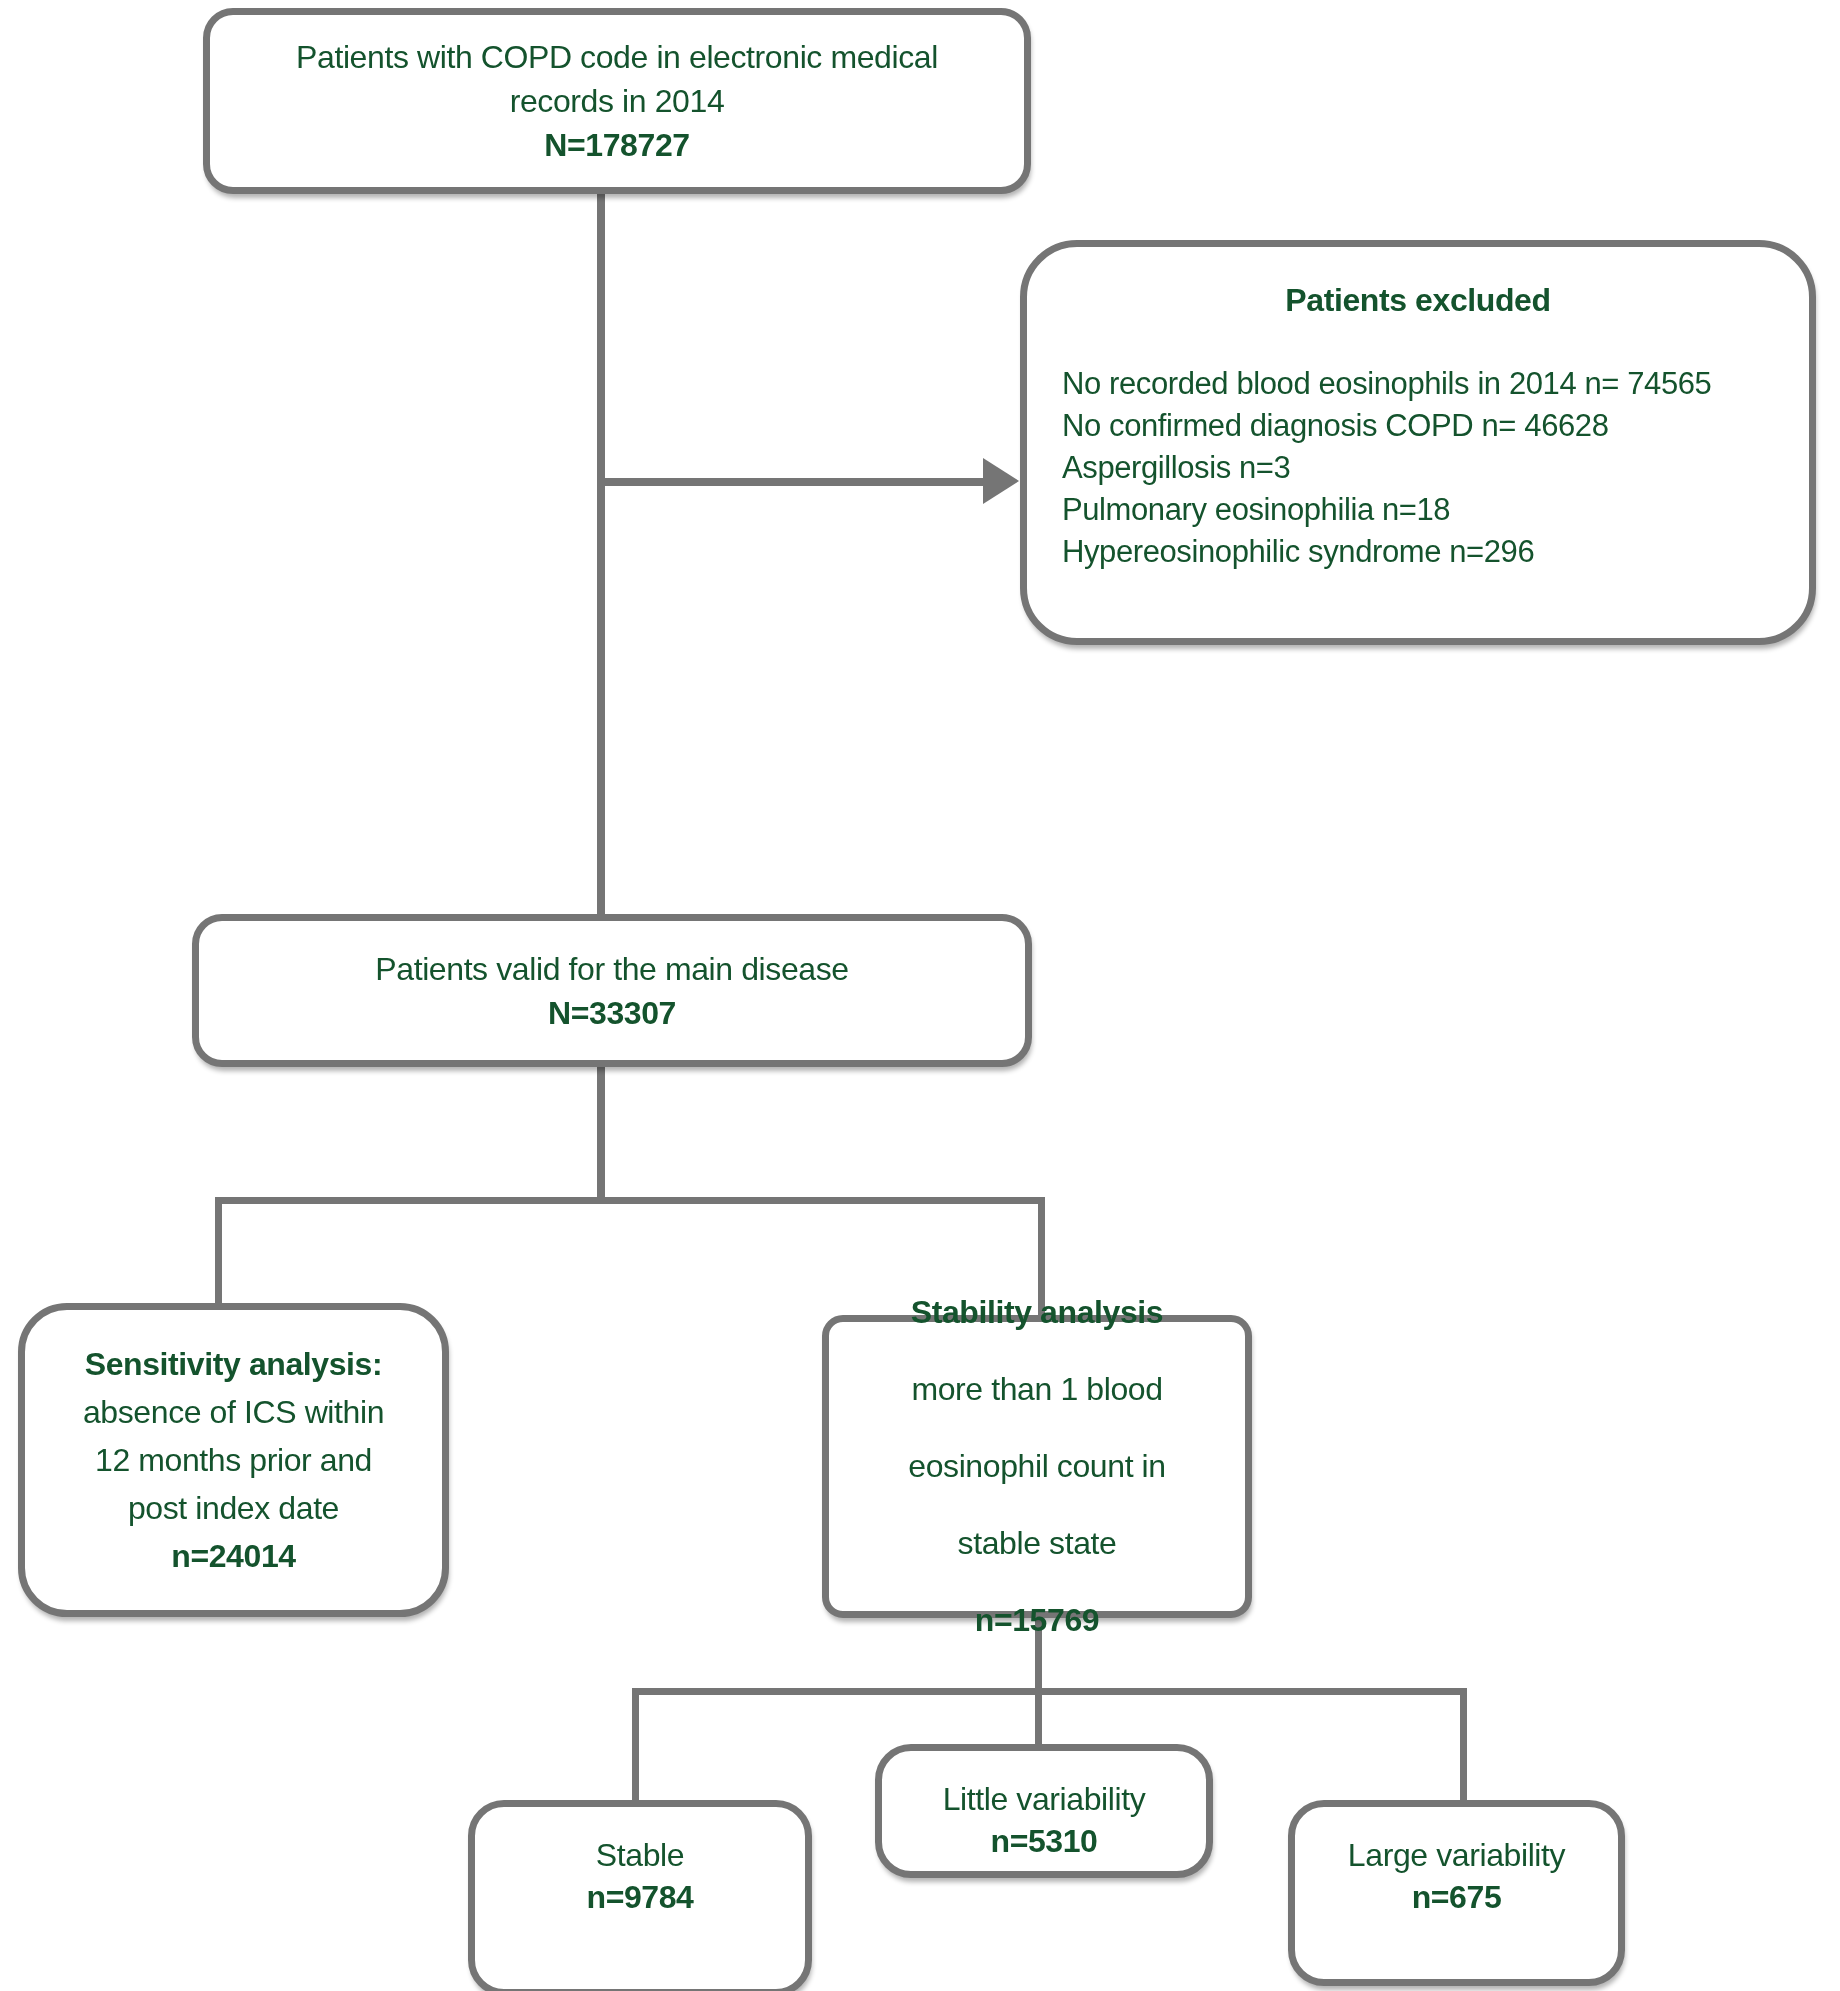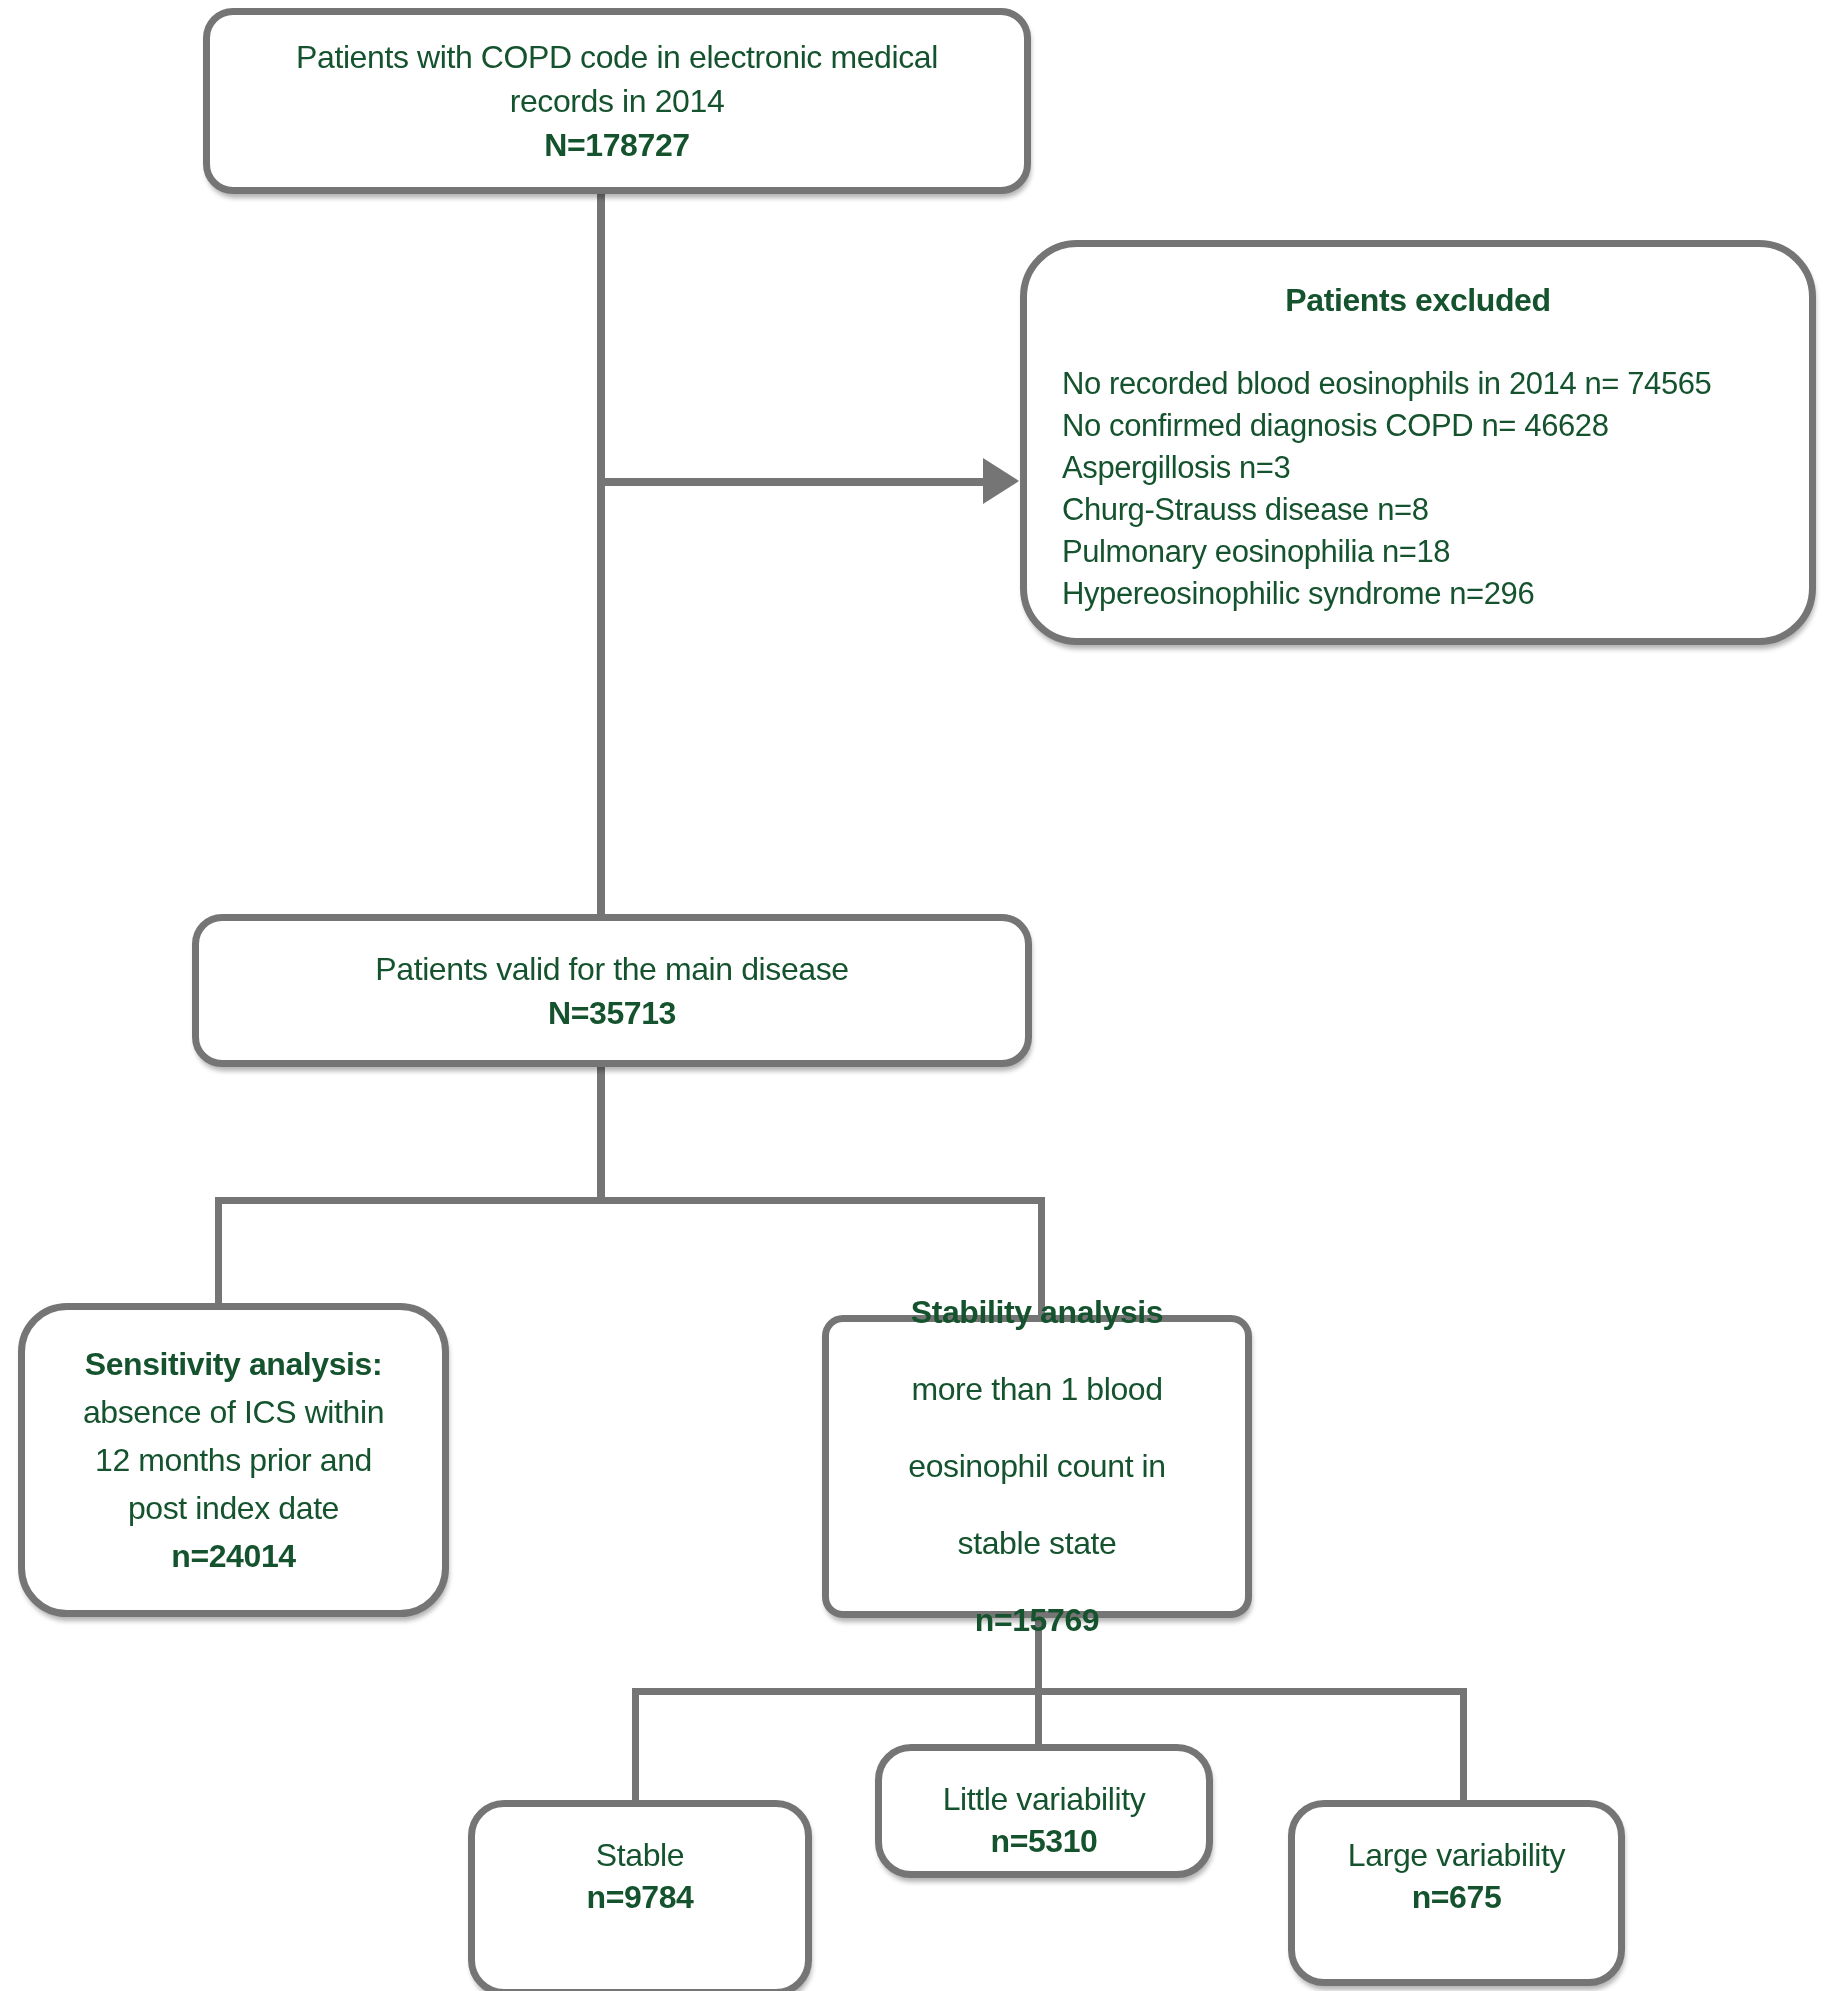--- a/index.html
+++ b/index.html
@@ -101,29 +101,28 @@
     <div class="ln b">N=178727</div>
   </div>
 
   <div class="box" id="box-excluded">
     <div class="title ln b">Patients excluded</div>
     <div class="spacer"></div>
     <div class="items">
       <div class="ln">No recorded blood eosinophils in 2014 n= 74565</div>
       <div class="ln">No confirmed diagnosis COPD n= 46628</div>
       <div class="ln">Aspergillosis n=3</div>
-      <div class="ln">Churg-Strauss disease n=8</div>
       <div class="ln">Pulmonary eosinophilia n=18</div>
       <div class="ln">Hypereosinophilic syndrome n=296</div>
     </div>
   </div>
 
   <div class="box vcenter" id="box-valid">
     <div class="ln">Patients valid for the main disease</div>
-    <div class="ln b">N=35713</div>
+    <div class="ln b">N=33307</div>
   </div>
 
   <div class="box vcenter" id="box-sens">
     <div class="ln b">Sensitivity analysis:</div>
     <div class="ln">absence of ICS within</div>
     <div class="ln">12 months prior and</div>
     <div class="ln">post index date</div>
     <div class="ln b">n=24014</div>
   </div>
 

